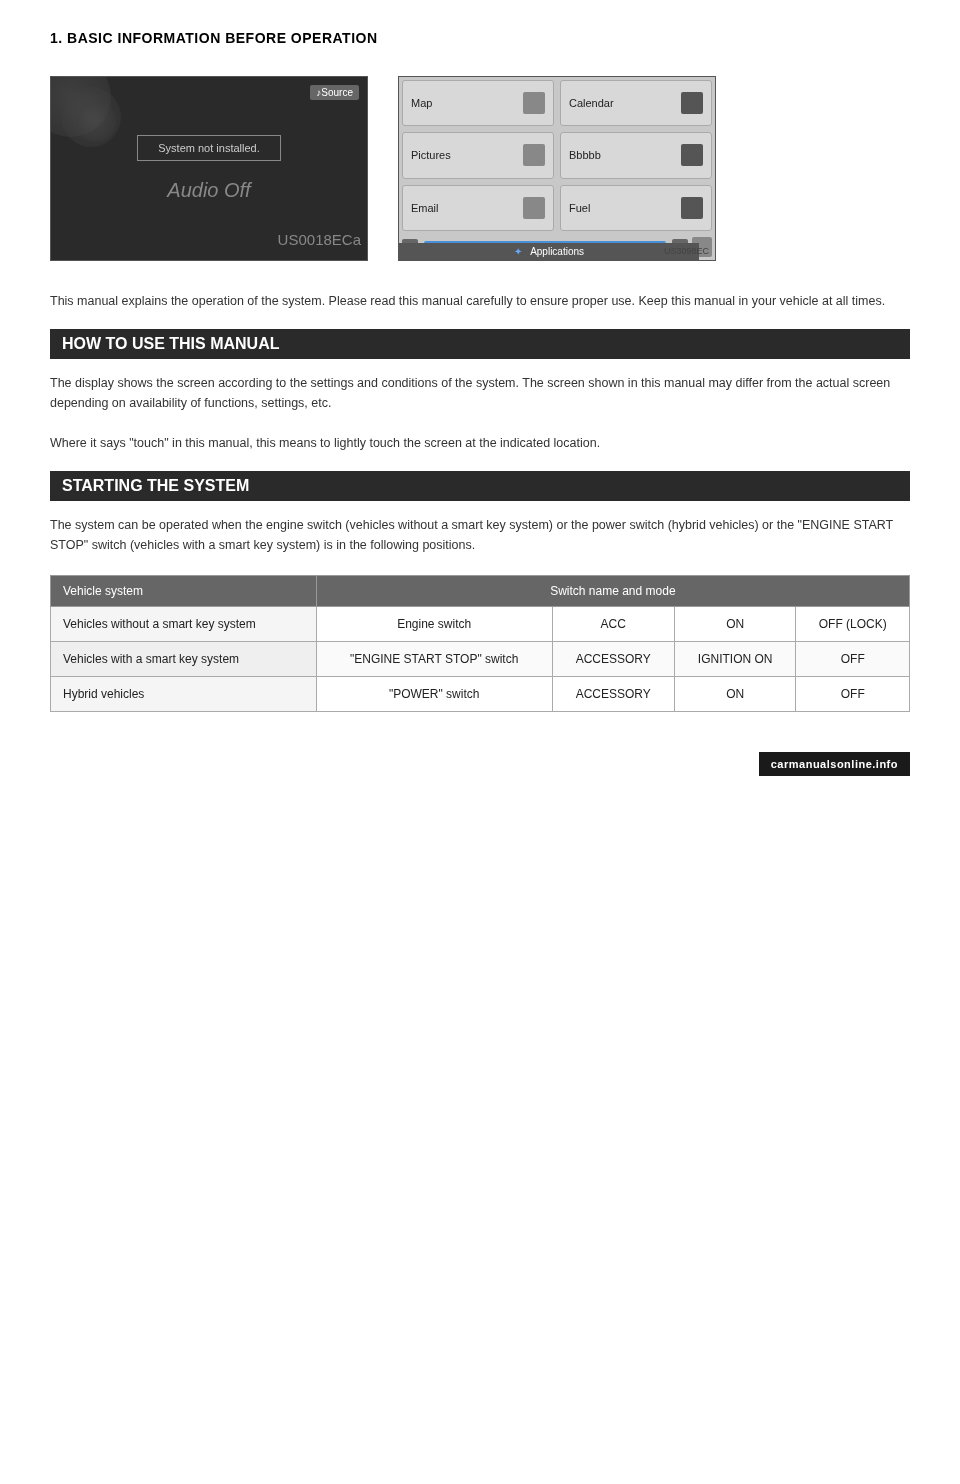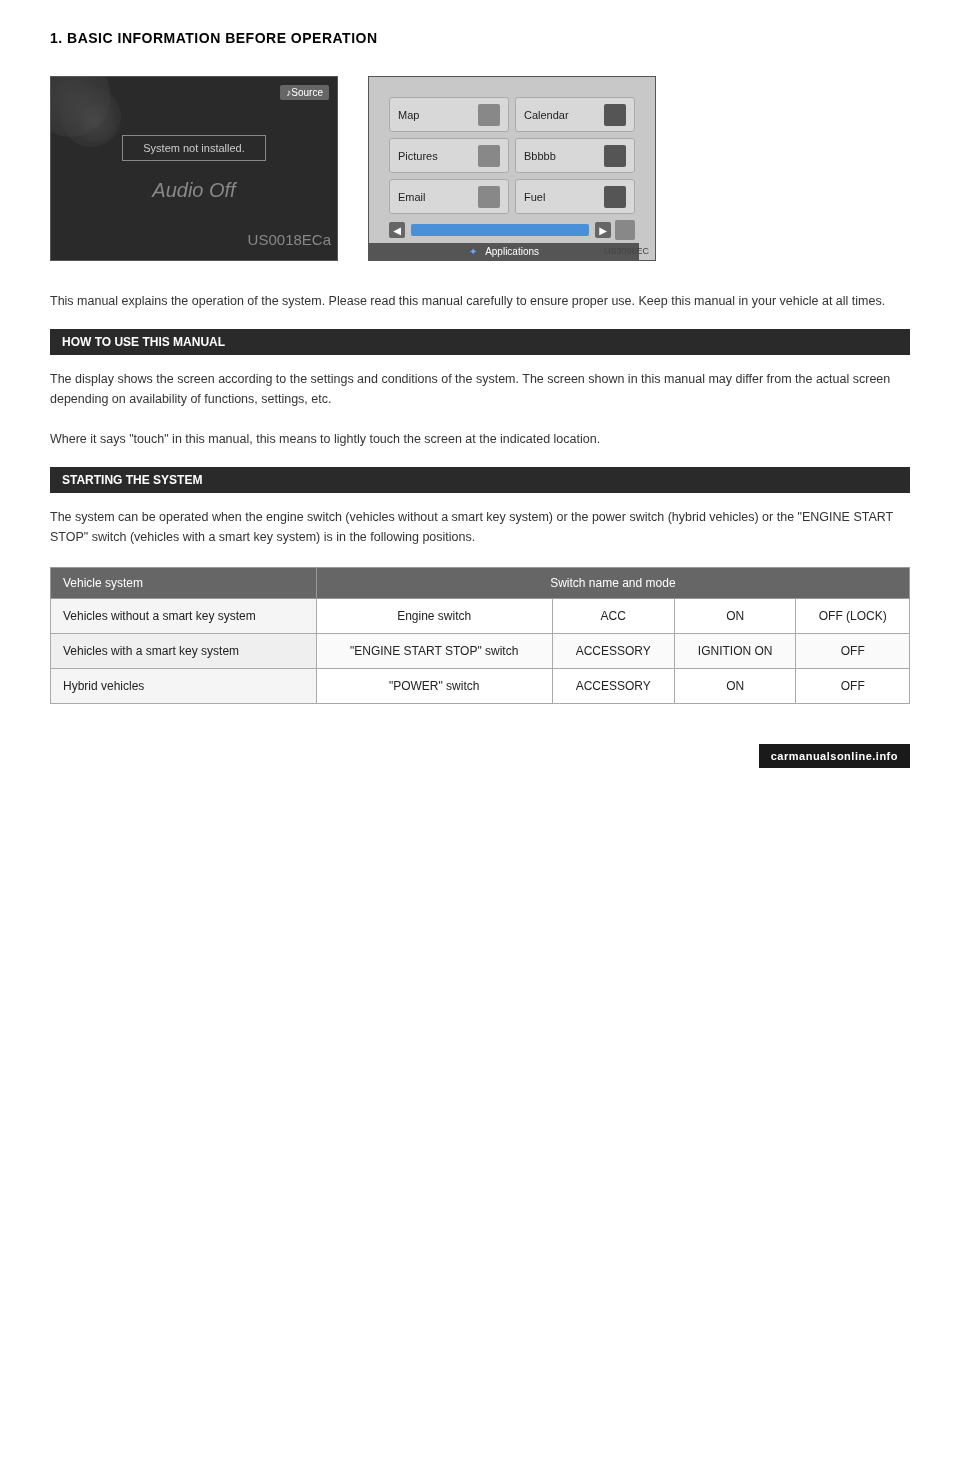--- a/index.html
+++ b/index.html
@@ -27,21 +27,21 @@
 
     
     .images-row {
       display: flex;
       gap: 30px;
       margin-bottom: 30px;
       align-items: flex-start;
     }
 
     .screen-image {
-      width: 288px;
+      width: 318px;
       height: 185px;
       background: #2a2a2a;
       border: 1px solid #555;
       position: relative;
       overflow: hidden;
       flex-shrink: 0;
     }
 
     .screen-image.left-screen {
       display: flex;
@@ -91,21 +91,21 @@
       border-radius: 50%;
       background: radial-gradient(circle, #555, #333);
     }
 
     
     .screen-image.right-screen {
       background: #c8c8c8;
       display: flex;
       flex-direction: column;
       justify-content: center;
-      padding: 20px;
+      padding: 3px;
     }
 
     .app-grid {
       display: grid;
       grid-template-columns: repeat(2, 1fr);
       gap: 6px;
       flex: 1;
     }
 
     .app-item {
@@ -163,21 +163,21 @@
       line-height: 1.6;
       font-size: 12.5px;
       color: #333;
     }
 
     
     .section-bar {
       background: #2a2a2a;
       color: #ffffff;
       padding: 6px 12px;
-      font-size: 12px;
+      font-size: 16px;
       font-weight: bold;
       margin-bottom: 14px;
       margin-top: 10px;
     }
 
     
     .vehicle-table {
       width: 100%;
       border-collapse: collapse;
       margin-top: 20px;

